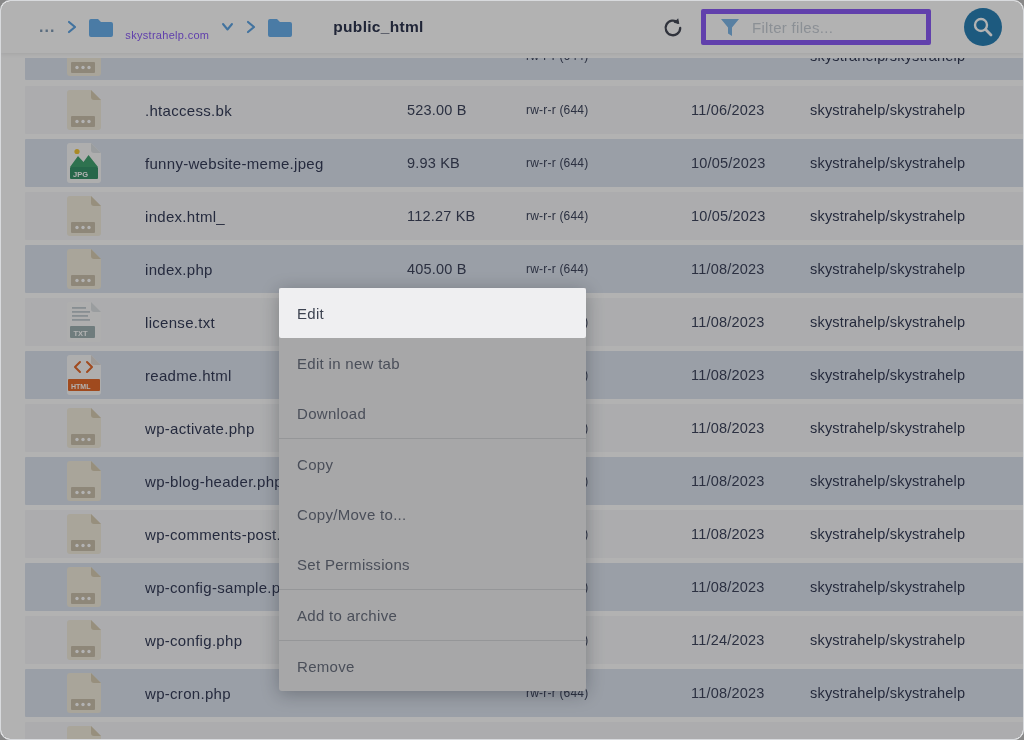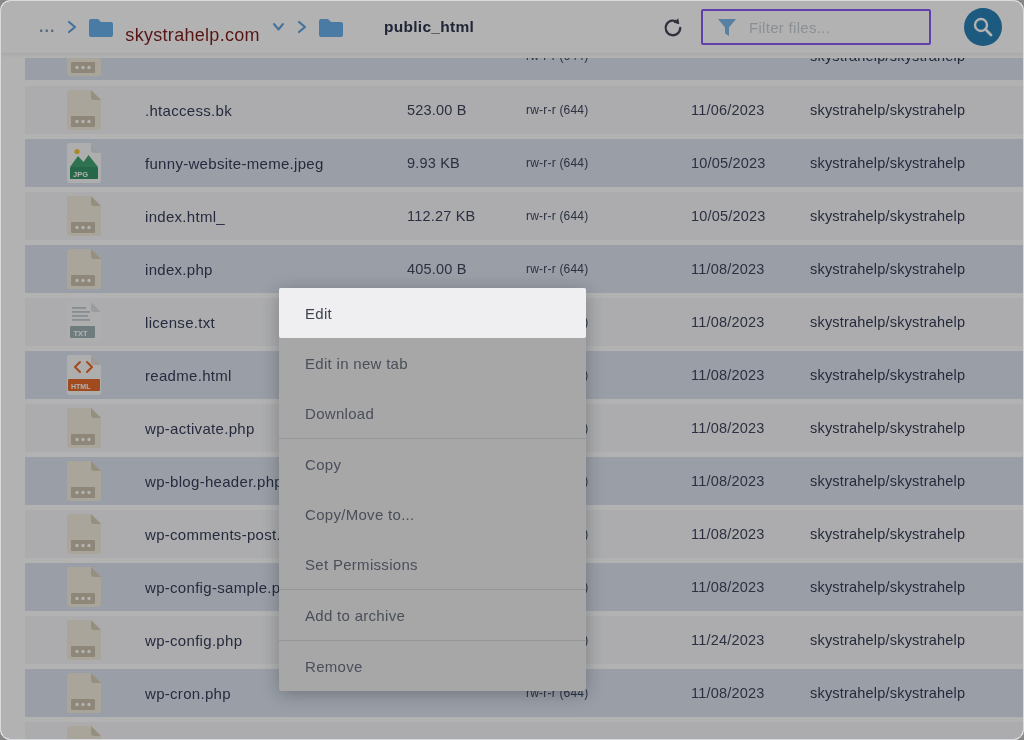--- a/index.html
+++ b/index.html
@@ -16,31 +16,31 @@
   .toolbar {
     position:absolute; left:0; top:0; width:100%; height:52px;
     background:#ffffff; z-index:10;
     box-shadow:0 1px 4px rgba(40,40,60,0.10);
   }
   .breadcrumb {
     position:absolute; left:38px; top:0; height:52px;
     display:flex; align-items:center; gap:12px;
   }
   .crumb-root { color:#7f9ab5; font-size:16px; font-weight:700; letter-spacing:1px; cursor:pointer; }
-  .crumb-link { color:#7f1d1d; font-size:18px; letter-spacing:0.3px; cursor:pointer;margin-top:16px; }
+  .crumb-link { color:#8b5cf6; font-size:11px; letter-spacing:0.3px; cursor:pointer;margin-top:16px; }
   .crumb-current { color:#2e3650; font-size:15.5px; font-weight:700; letter-spacing:0.3px;padding-left:29px; }
   .chev, .chev-down, .crumb-folder { display:flex; align-items:center; }
 
   .refresh-btn {
     position:absolute; left:660px; top:15px; width:24px; height:24px;
     display:flex; align-items:center; justify-content:center; cursor:pointer;
   }
   .filter-box {
     position:absolute; left:700px; top:8px; width:230px; height:36px;
-    border:2px solid #8b5cf6; border-radius:2px; background:#fff;
+    border:5px solid #8b5cf6; border-radius:2px; background:#fff;
     display:flex; align-items:center;
   }
   .filter-box .funnel { margin-left:14px; display:flex; align-items:center; }
   .filter-box input {
     border:none; outline:none; background:transparent;
     font-family:"Liberation Sans", sans-serif;
     font-size:15px; color:#39405c; margin-left:12px; width:170px; letter-spacing:0.3px;
   }
   .filter-box input::placeholder { color:#c8ced6; }
   .search-btn {
@@ -68,21 +68,21 @@
   .cell-date  { left:666px; font-size:14.5px; color:#3f465e; letter-spacing:0.2px; }
   .cell-owner { left:785px; font-size:14.5px; color:#343b55; letter-spacing:0.2px; }
 
   
   .context-menu {
     position:absolute; left:278px; top:287px; width:307px;
     background:#efeff1; border-radius:3px; z-index:40;
     box-shadow:0 3px 18px rgba(20,25,40,0.30);
   }
   .menu-item {
-    height:50px; display:flex; align-items:center; padding-left:26px;
+    height:50px; display:flex; align-items:center; padding-left:18px;
     font-size:15px; color:#6b7180; letter-spacing:0.3px; cursor:pointer;
   }
   .menu-item.highlighted { color:#3e4452; background:#efeff1; }
   .menu-divider { height:1px; background:#d6d7da; }
 
   
   .dim-overlay {
     position:absolute; inset:0; z-index:60; overflow:hidden;
     border-radius:9px; pointer-events:none;
   }

